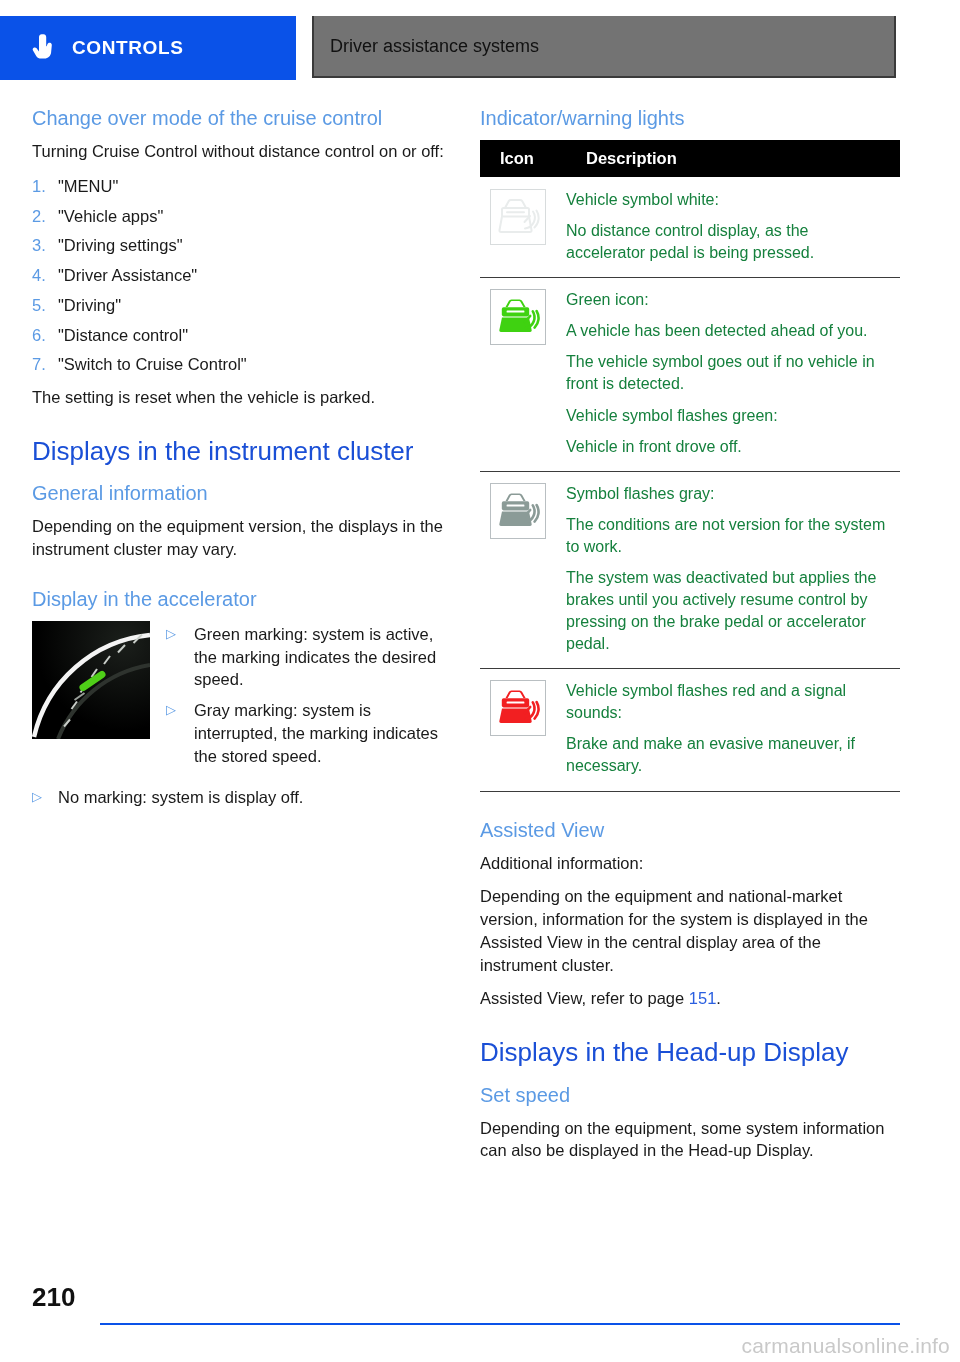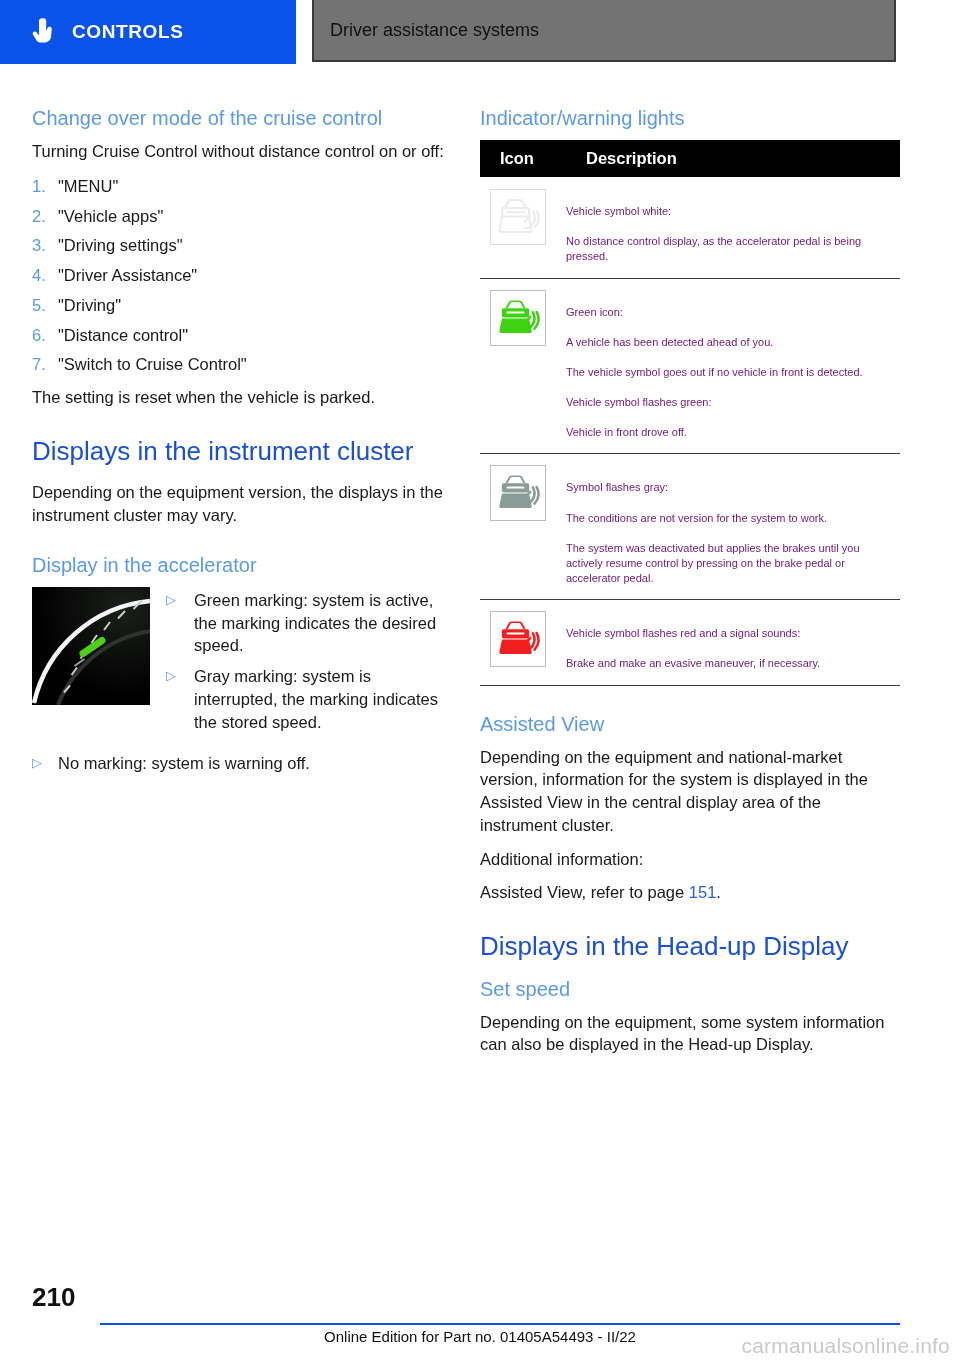--- a/index.html
+++ b/index.html
@@ -15,21 +15,21 @@
   .page {
     position: relative;
     width: 960px;
     height: 1362px;
     background: #ffffff;
   }
 
   
   .header {
     position: absolute;
-    left: 0; top: 0;
+    left: 0; top: 16px;
     width: 960px; height: 64px;
     display: flex;
     align-items: stretch;
   }
   .header-tab {
     width: 296px;
     background: #0a52e8;
     display: flex;
     align-items: center;
     gap: 14px;
@@ -193,25 +193,24 @@
     width: 56px; height: 56px;
     border: 1px solid #b9bfc2;
     background: #ffffff;
     display: flex;
     align-items: center;
     justify-content: center;
   }
   .icon-box.blank { border-color: #d8dcdd; }
   .icon-box svg { display: block; }
   table.iw tbody td.c-desc p {
-    font-size: 11px;
+    font-size: 16px;
     line-height: 1.38;
-    color: #701a75;
+    color: #15803d;
     margin-bottom: 9px;
-    margin-top: 15px;
   }
   table.iw tbody td.c-desc p:last-child { margin-bottom: 0; }
 
   .page-ref { color: #2a5fe0; }
 
   
   .footer {
     position: absolute;
     left: 0; bottom: 0;
     width: 960px; height: 96px;
@@ -301,20 +300,21 @@
         <li>
           <span class="num">7.</span>
           <span class="txt">"Switch to Cruise Control"</span>
         </li>
       </ol>
 
       <p class="body">The setting is reset when the vehicle is parked.</p>
 
       <h1 class="h-main">Displays in the instrument cluster</h1>
 
+      <h2 class="h-sub">General information</h2>
       <p class="body">Depending on the equipment version, the displays in the instrument cluster may vary.</p>
 
       <h2 class="h-sub spaced">Display in the accelerator</h2>
 
       <div class="speedo-row">
         <div class="speedo-img">
           <svg width="118" height="118" viewBox="0 0 118 118" aria-hidden="true">
             <defs>
               <radialGradient id="gl" cx="78%" cy="18%" r="75%">
                 <stop offset="0%" stop-color="#1b1f1b"></stop>
@@ -352,21 +352,21 @@
               <span class="tri-mark">▷</span>
               <span class="tri-text">Gray marking: system is interrupted, the marking indicates the stored speed.</span>
             </li>
           </ul>
         </div>
       </div>
 
       <ul class="tri" style="margin-top:10px;">
         <li>
           <span class="tri-mark">▷</span>
-          <span class="tri-text">No marking: system is warning off.</span>
+          <span class="tri-text">No marking: system is display off.</span>
         </li>
       </ul>
 
     </div>
 
     <div class="col col-right">
 
       <h2 class="h-sub tight">Indicator/warning lights</h2>
 
       <table class="iw">
@@ -479,32 +479,31 @@
             <td class="c-desc">
               <p>Vehicle symbol flashes red and a signal sounds:</p>
               <p>Brake and make an evasive maneuver, if necessary.</p>
             </td>
           </tr>
 
         </tbody>
       </table>
 
       <h2 class="h-sub spaced">Assisted View</h2>
+      <p class="body">Additional information:</p>
       <p class="body">Depending on the equipment and national-market version, information for the system is displayed in the Assisted View in the central display area of the instrument cluster.</p>
-      <p class="body">Additional information:</p>
       <p class="body"><span>Assisted View, refer to page </span><span class="page-ref">151</span><span>.</span></p>
 
       <h1 class="h-main">Displays in the Head-up Display</h1>
 
       <h2 class="h-sub">Set speed</h2>
       <p class="body">Depending on the equipment, some system information can also be displayed in the Head-up Display.</p>
 
     </div>
   </div>
 
   <div class="footer">
     <div class="folio">210</div>
     <div class="footer-rule"></div>
-    <div class="footer-note">Online Edition for Part no. 01405A54493 - II/22</div>
     <div class="watermark">carmanualsonline.info</div>
   </div>
 
 </div>
 
 </body></html>

